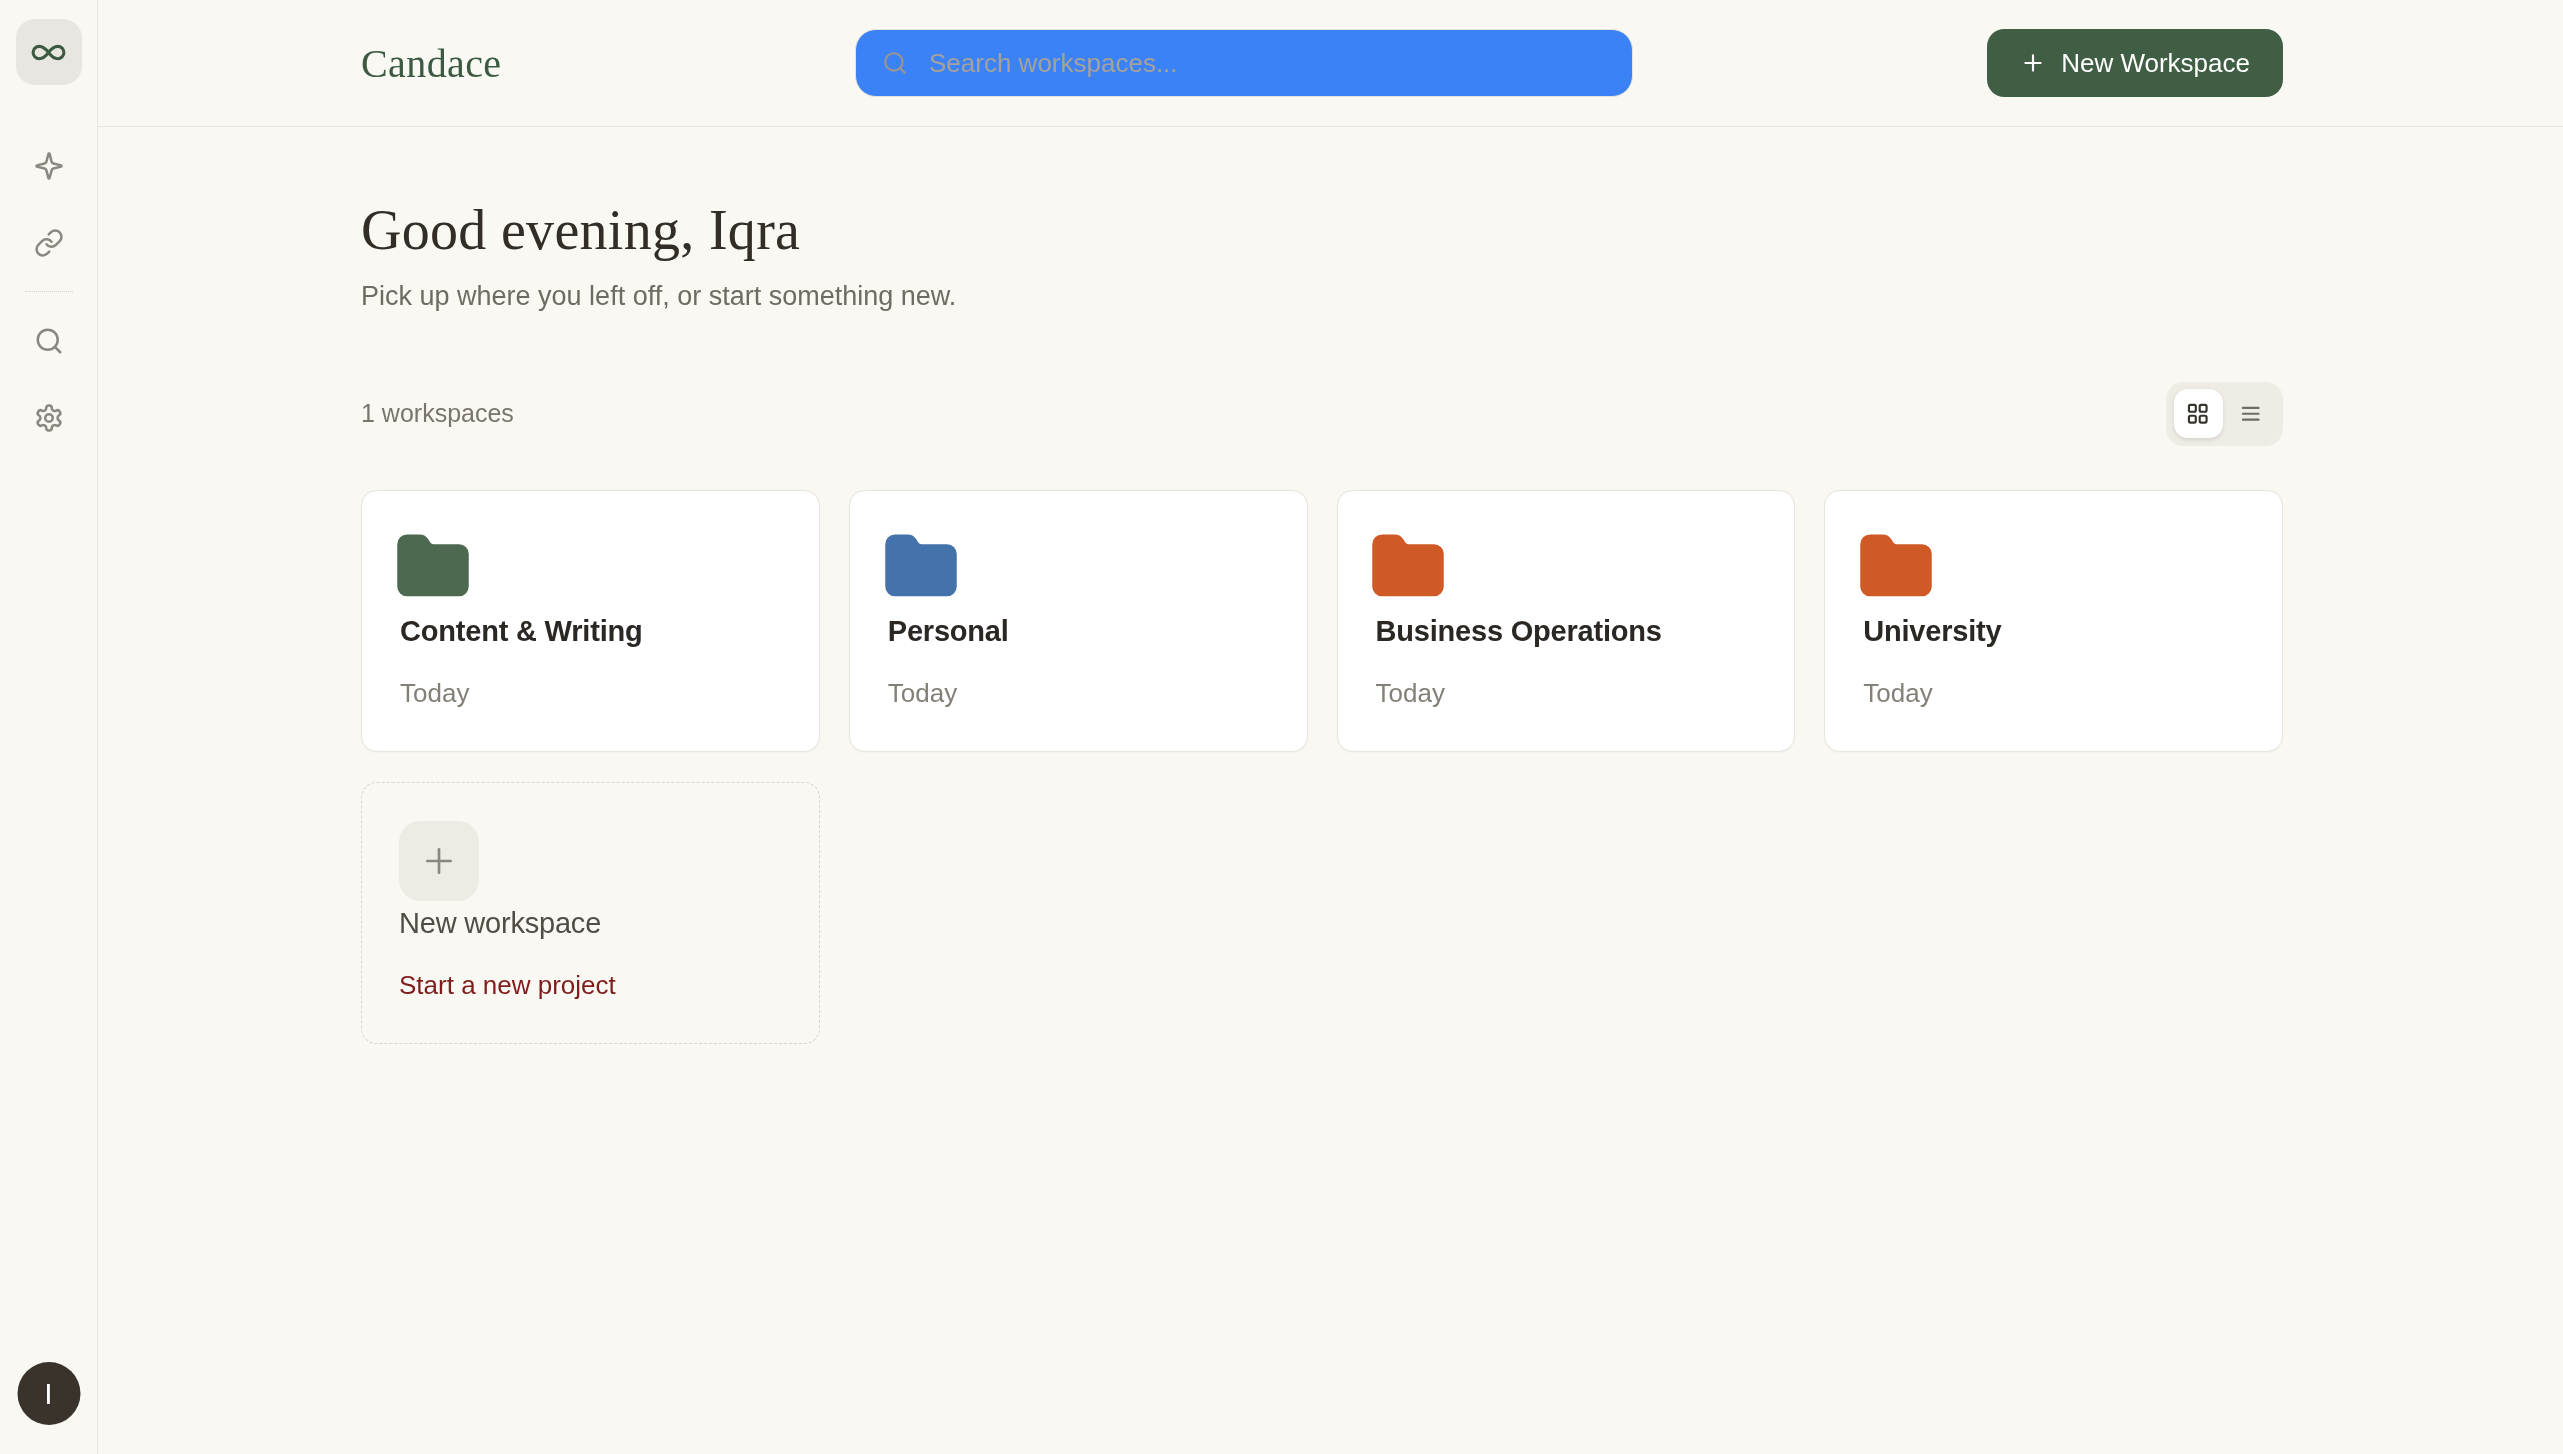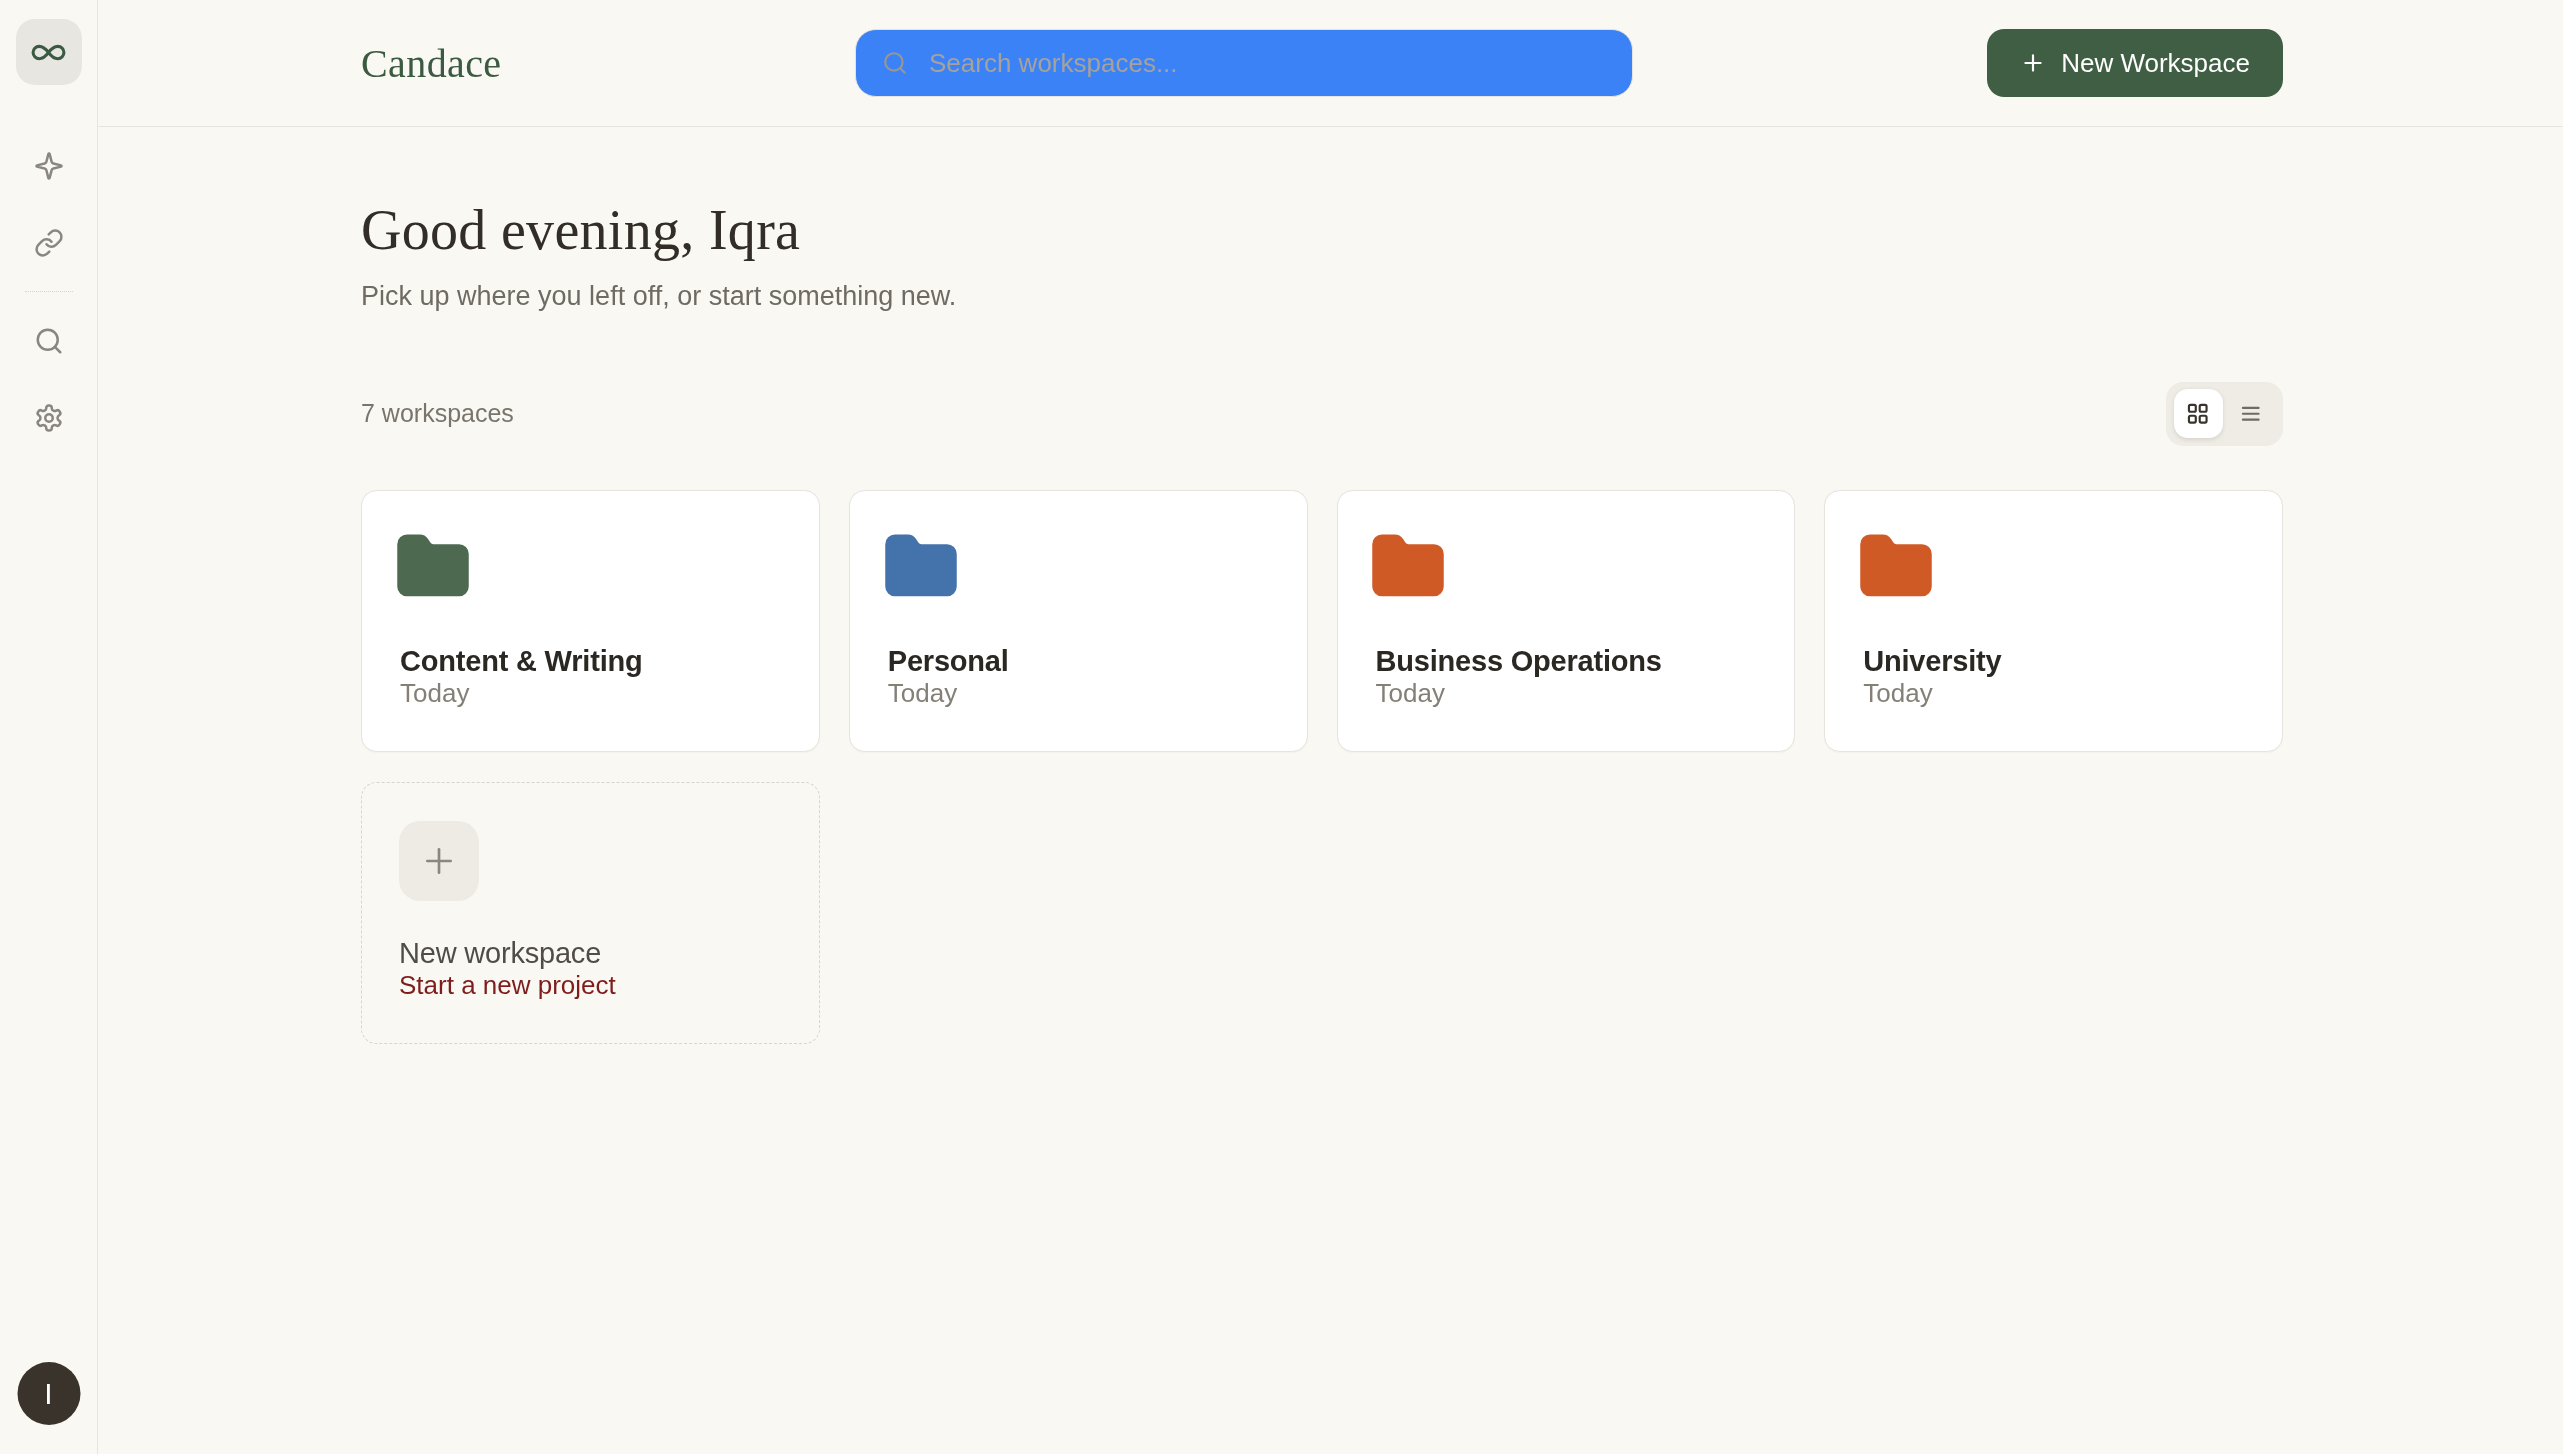--- a/index.html
+++ b/index.html
@@ -120,21 +120,21 @@
     display: flex; flex-direction: column;
     box-shadow: 0 0.9px 1.7px rgba(40,35,25,0.03);
     cursor: pointer;
   }
   .folder-icon { margin-left: -6.1px; margin-top: -3.5px; }
   .ws-name {
     margin-top: auto;
     font-size: 29px; font-weight: 600; color: #2b2722;
     letter-spacing: -0.2px;
   }
-  .ws-date { margin-top: 0; font-size: 26px; color: #848078; }
+  .ws-date { margin-top: 30px; font-size: 26px; color: #848078; }
 
   .new-card {
     height: 262px;
     background: transparent;
     border: 1.7px dashed #d9d5cd; border-radius: 15.7px;
     padding: 38px 37px 42px;
     display: flex; flex-direction: column;
     cursor: pointer; box-shadow: none;
   }
   .plus-tile {
@@ -208,21 +208,21 @@
         </svg>
         <span>New Workspace</span>
       </button>
     </header>
 
     <main class="content">
       <h1 class="greeting">Good evening, Iqra</h1>
       <div class="greeting-sub">Pick up where you left off, or start something new.</div>
 
       <div class="meta-row">
-        <div class="ws-count">7 workspaces</div>
+        <div class="ws-count">1 workspaces</div>
         <div class="view-toggle">
           <button class="toggle-btn active">
             <svg width="23.5" height="23.5" viewBox="0 0 24 24" fill="none" stroke-width="2.2" stroke-linecap="round" stroke-linejoin="round">
               <rect width="7" height="7" x="3" y="3" rx="1.5"></rect>
               <rect width="7" height="7" x="14" y="3" rx="1.5"></rect>
               <rect width="7" height="7" x="14" y="14" rx="1.5"></rect>
               <rect width="7" height="7" x="3" y="14" rx="1.5"></rect>
             </svg>
           </button>
           <button class="toggle-btn">

